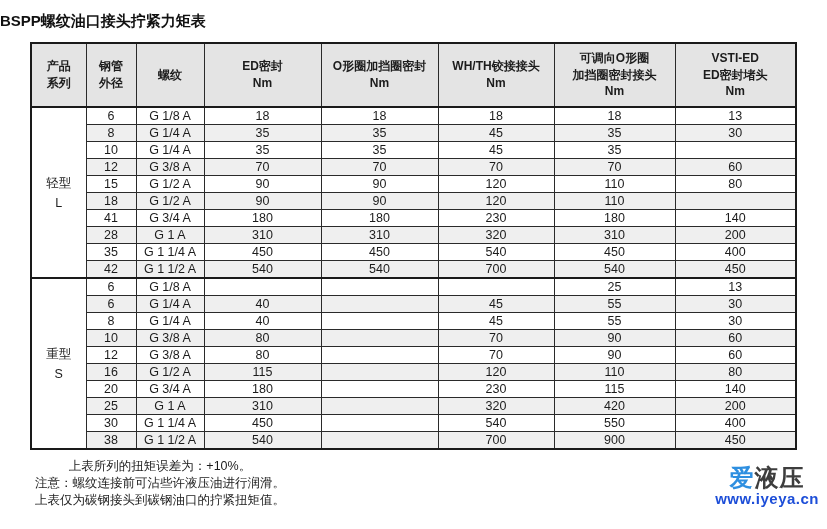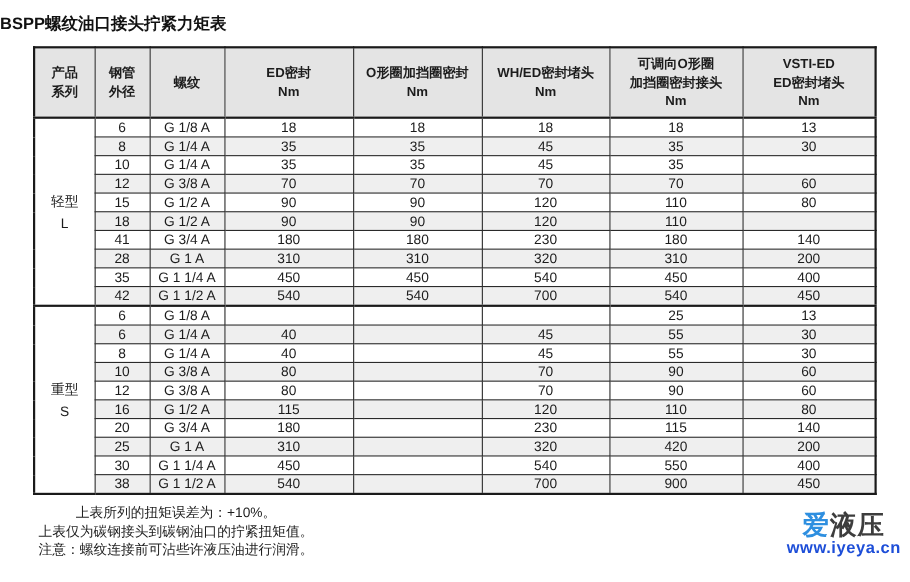--- a/index.html
+++ b/index.html
@@ -125,21 +125,21 @@
         <tr>
           <th>产品
 系列</th>
           <th>钢管
 外径</th>
           <th>螺纹</th>
           <th>ED密封
 Nm</th>
           <th>O形圈加挡圈密封
 Nm</th>
-          <th>WH/ED密封堵头
+          <th>WH/TH铰接接头
 Nm</th>
           <th>可调向O形圈
 加挡圈密封接头
 Nm</th>
           <th>VSTI-ED
 ED密封堵头
 Nm</th>
         </tr>
       </thead>
       <tbody>
@@ -326,22 +326,22 @@
             <td>700</td>
             <td>900</td>
             <td>450</td>
           </tr>
         </tbody>
     </table>
   </div>
 
   <div class="notes">
     <p>上表所列的扭矩误差为：+10%。</p>
+    <p>注意：螺纹连接前可沾些许液压油进行润滑。</p>
     <p>上表仅为碳钢接头到碳钢油口的拧紧扭矩值。</p>
-    <p>注意：螺纹连接前可沾些许液压油进行润滑。</p>
   </div>
 
   <div class="logo">
     <div class="wordmark">
       <span class="p1">爱</span><span class="p2">液压</span>
     </div>
     <div class="url">www.iyeya.cn</div>
   </div>
 
 </div>

